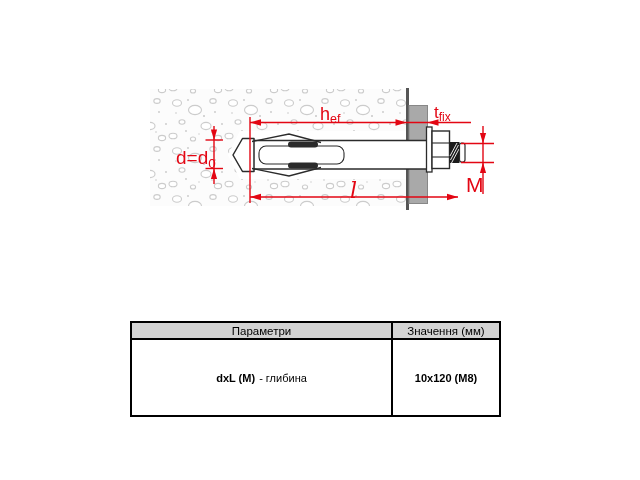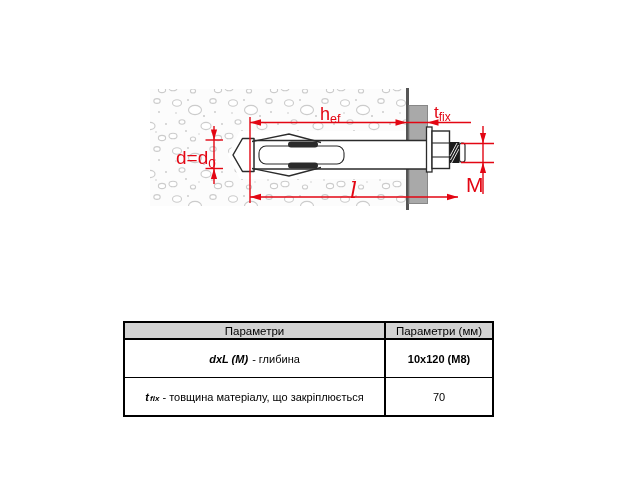--- a/index.html
+++ b/index.html
@@ -5,21 +5,21 @@
   html, body { margin: 0; padding: 0; }
   body {
     width: 640px; height: 480px;
     background: #ffffff;
     position: relative;
     font-family: "Liberation Sans", sans-serif;
     overflow: hidden;
   }
   #diagram-svg { position: absolute; left: 0; top: 0; }
 
-  .table-wrap { position: absolute; left: 123px; top: 321px; }
+  .table-wrap { position: absolute; left: 130px; top: 321px; }
   table.params {
     border-collapse: collapse;
     table-layout: fixed;
     width: 369px; height: 96px;
     border: 2px solid #000;
     font-size: 11px; color: #000;
   }
   table.params th, table.params td {
     border: 1px solid #000;
     text-align: center;
@@ -29,21 +29,21 @@
     overflow: hidden;
   }
   table.params thead tr { height: 17px; }
   table.params th {
     background: #d3d3d3;
     font-weight: normal;
     font-size: 11.5px;
     border-bottom: 2px solid #000;
   }
   table.params th:first-child, table.params td:first-child { border-right: 2px solid #000; }
-  .b { font-weight: bold; font-style: italic; }
+  .b { font-weight: bold; }
   .sub { font-size: 8px; margin-left: 1px; }
   .val-bold { font-weight: bold; }
 </style>
 </head>
 <body>
 
 <svg id="diagram-svg" width="640" height="312" viewBox="0 0 640 312" xmlns="http://www.w3.org/2000/svg">
   <defs>
     <pattern id="speckle" width="56" height="48" patternUnits="userSpaceOnUse">
       <rect width="56" height="48" fill="#fcfcfc"></rect>
@@ -133,27 +133,23 @@
 
 <div class="table-wrap">
   <table class="params">
     <colgroup>
         <col style="width:261px">
         <col style="width:108px">
       </colgroup>
     <thead>
       <tr>
         <th>Параметри</th>
-        <th>Параметри (мм)</th>
+        <th>Значення (мм)</th>
       </tr>
     </thead>
     <tbody>
       <tr>
         <td><span class="b">dxL (M)</span><span class="b sub"></span><span> - глибина</span></td>
         <td class="val-bold">10x120 (M8)</td>
       </tr>
-      <tr>
-        <td><span class="b">t</span><span class="b sub">fix</span><span> - товщина матеріалу, що закріплюється</span></td>
-        <td>70</td>
-      </tr>
     </tbody>
   </table>
 </div>
 
 </body></html>

